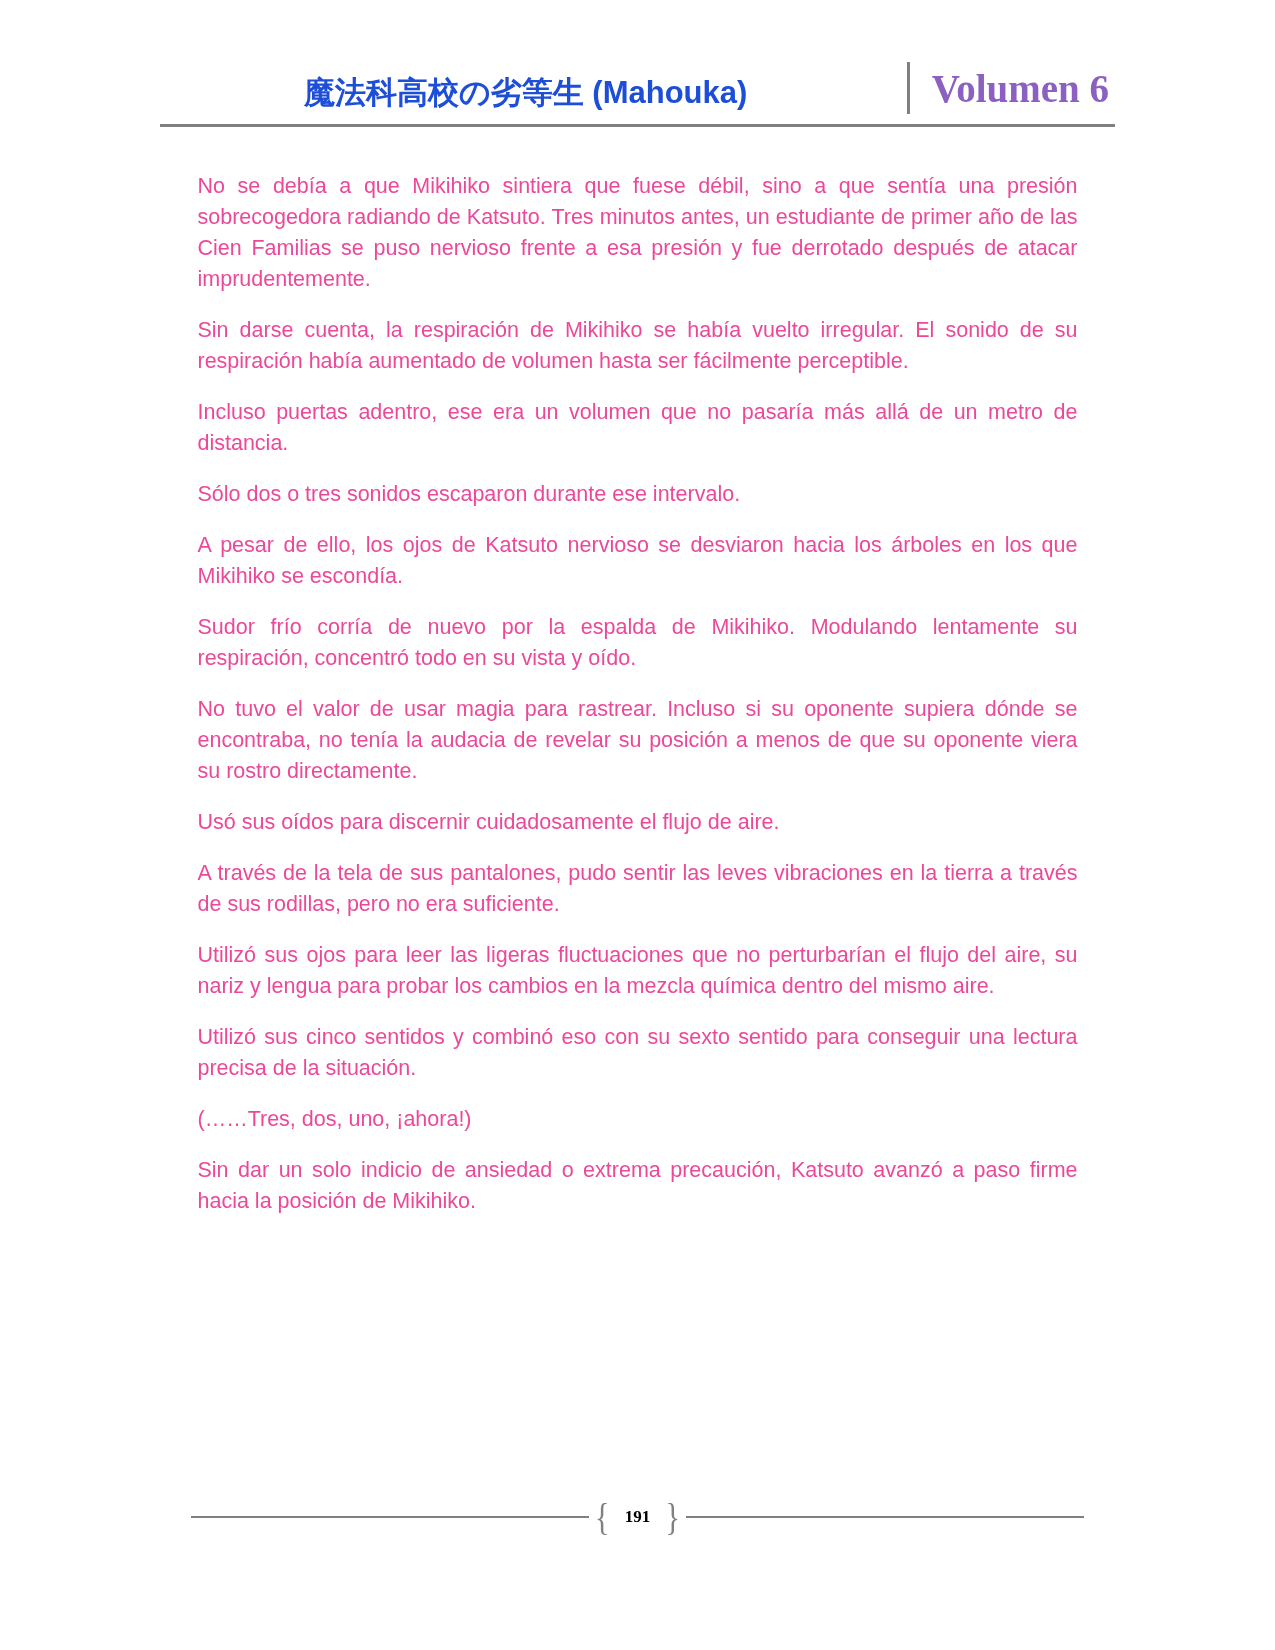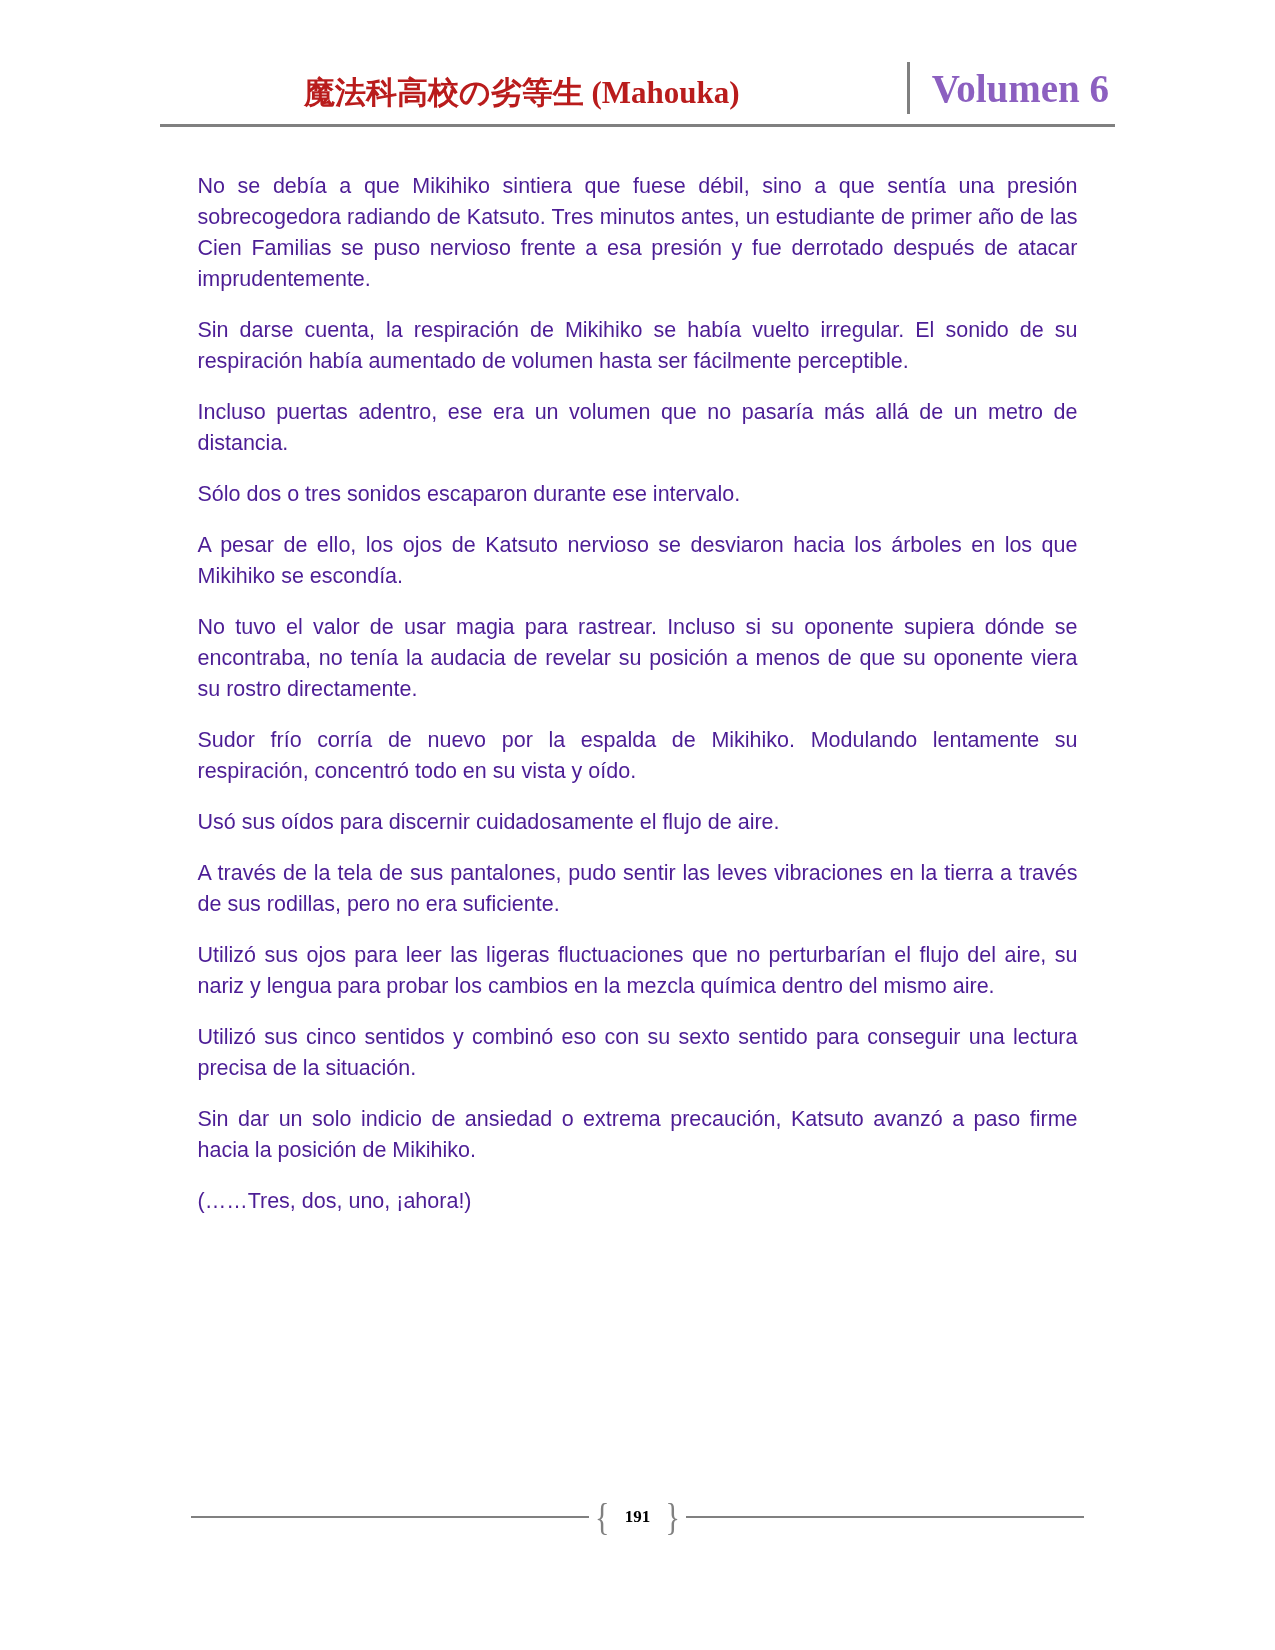--- a/index.html
+++ b/index.html
@@ -31,24 +31,24 @@
     padding-top: 62px;
     position: relative;
   }
   .header-row {
     display: flex;
     align-items: flex-end;
     justify-content: space-between;
     padding-bottom: 10px;
   }
   .header-title {
-    font-family: Liberation Serif, serif;
+    font-family: Liberation Sans, sans-serif;
     font-size: 31px;
     font-weight: bold;
-    color: #b91c1c;
+    color: #1d4ed8;
     letter-spacing: 0px;
     white-space: nowrap;
     padding-left: 144px;
   }
   .header-right {
     display: flex;
     align-items: center;
     padding-right: 6px;
   }
   .header-divider-vert {
@@ -76,21 +76,21 @@
     width: 880px;
     margin: 0 auto;
     padding-top: 44px;
   }
   p.para {
     font-family: "Liberation Sans", sans-serif;
     font-size: 21.5px;
     line-height: 31px;
     text-align: justify;
     margin: 0 0 20px 0;
-    color: #4c1d95;
+    color: #ec4899;
     hyphens: none;
   }
   p.para:last-child {
     margin-bottom: 0;
   }
   p.nojustify {
     text-align: left;
   }
 
   
@@ -140,28 +140,28 @@
     </div>
   </div>
   <div class="header-rule"></div>
 
   <div class="content">
     <p class="para">No se debía a que Mikihiko sintiera que fuese débil, sino a que sentía una presión sobrecogedora radiando de Katsuto. Tres minutos antes, un estudiante de primer año de las Cien Familias se puso nervioso frente a esa presión y fue derrotado después de atacar imprudentemente.</p>
     <p class="para">Sin darse cuenta, la respiración de Mikihiko se había vuelto irregular. El sonido de su respiración había aumentado de volumen hasta ser fácilmente perceptible.</p>
     <p class="para">Incluso puertas adentro, ese era un volumen que no pasaría más allá de un metro de distancia.</p>
     <p class="para nojustify">Sólo dos o tres sonidos escaparon durante ese intervalo.</p>
     <p class="para"> A pesar de ello, los ojos de Katsuto nervioso se desviaron hacia los árboles en los que Mikihiko se escondía.</p>
+    <p class="para">Sudor frío corría de nuevo por la espalda de Mikihiko. Modulando lentamente su respiración, concentró todo en su vista y oído.</p>
     <p class="para">No tuvo el valor de usar magia para rastrear. Incluso si su oponente supiera dónde se encontraba, no tenía la audacia de revelar su posición a menos de que su oponente viera su rostro directamente.</p>
-    <p class="para">Sudor frío corría de nuevo por la espalda de Mikihiko. Modulando lentamente su respiración, concentró todo en su vista y oído.</p>
     <p class="para nojustify">Usó sus oídos para discernir cuidadosamente el flujo de aire.</p>
     <p class="para">A través de la tela de sus pantalones, pudo sentir las leves vibraciones en la tierra a través de sus rodillas, pero no era suficiente.</p>
     <p class="para">Utilizó sus ojos para leer las ligeras fluctuaciones que no perturbarían el flujo del aire, su nariz y lengua para probar los cambios en la mezcla química dentro del mismo aire.</p>
     <p class="para">Utilizó sus cinco sentidos y combinó eso con su sexto sentido para conseguir una lectura precisa de la situación.</p>
+    <p class="para nojustify">(……Tres, dos, uno, ¡ahora!)</p>
     <p class="para">Sin dar un solo indicio de ansiedad o extrema precaución, Katsuto avanzó a paso firme hacia la posición de Mikihiko.</p>
-    <p class="para nojustify">(……Tres, dos, uno, ¡ahora!)</p>
   </div>
 
   <div class="footer">
     <div class="footer-line"></div>
     <div class="footer-brace">{</div>
     <div class="footer-page">191</div>
     <div class="footer-brace">}</div>
     <div class="footer-line"></div>
   </div>
 

